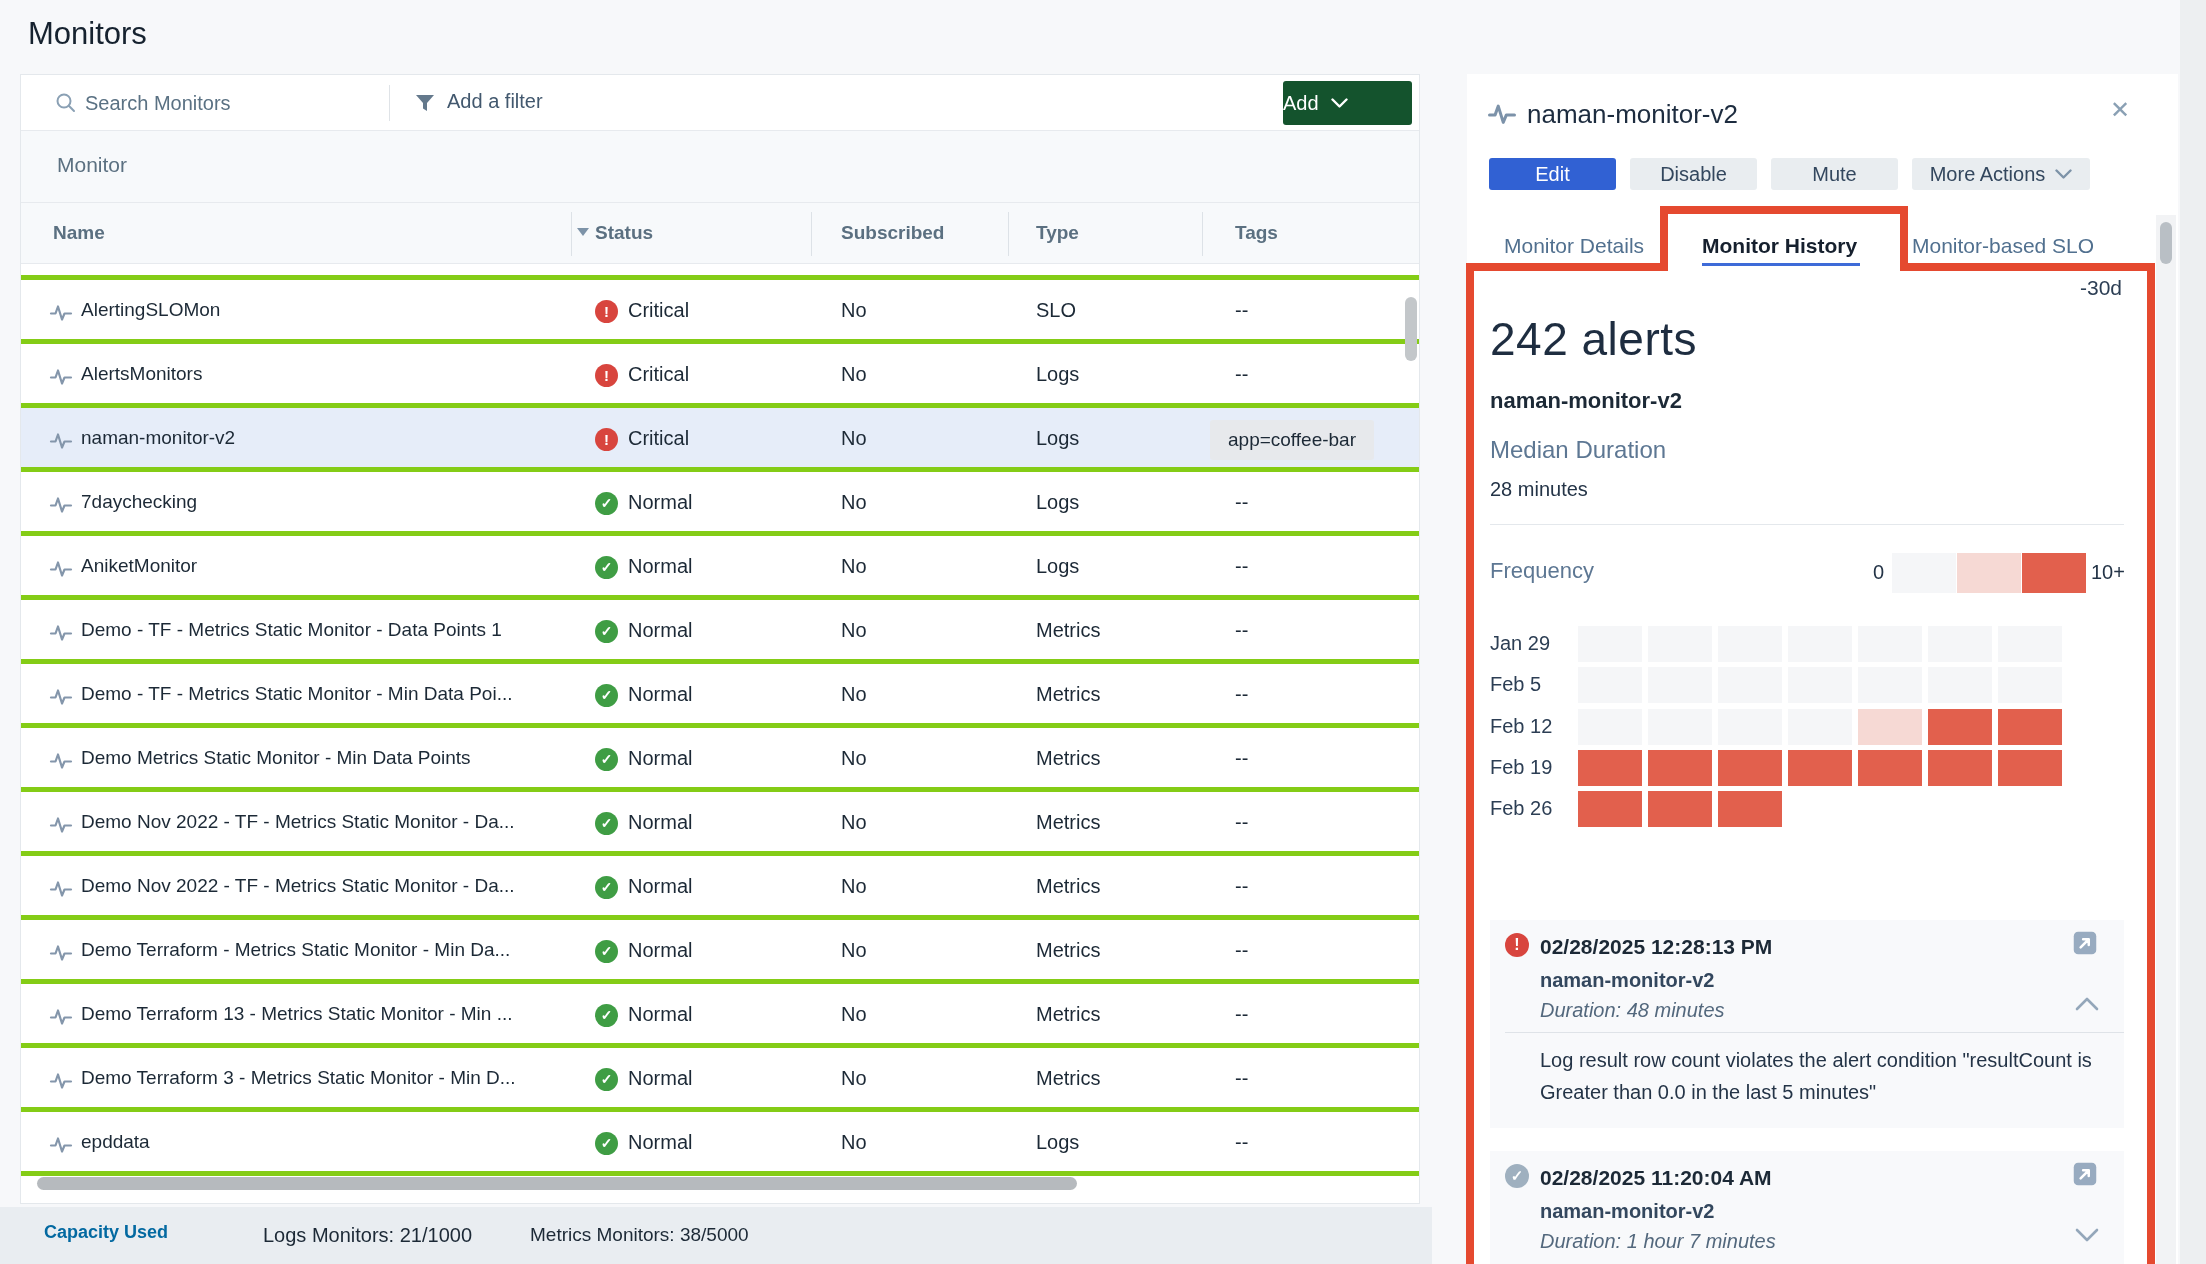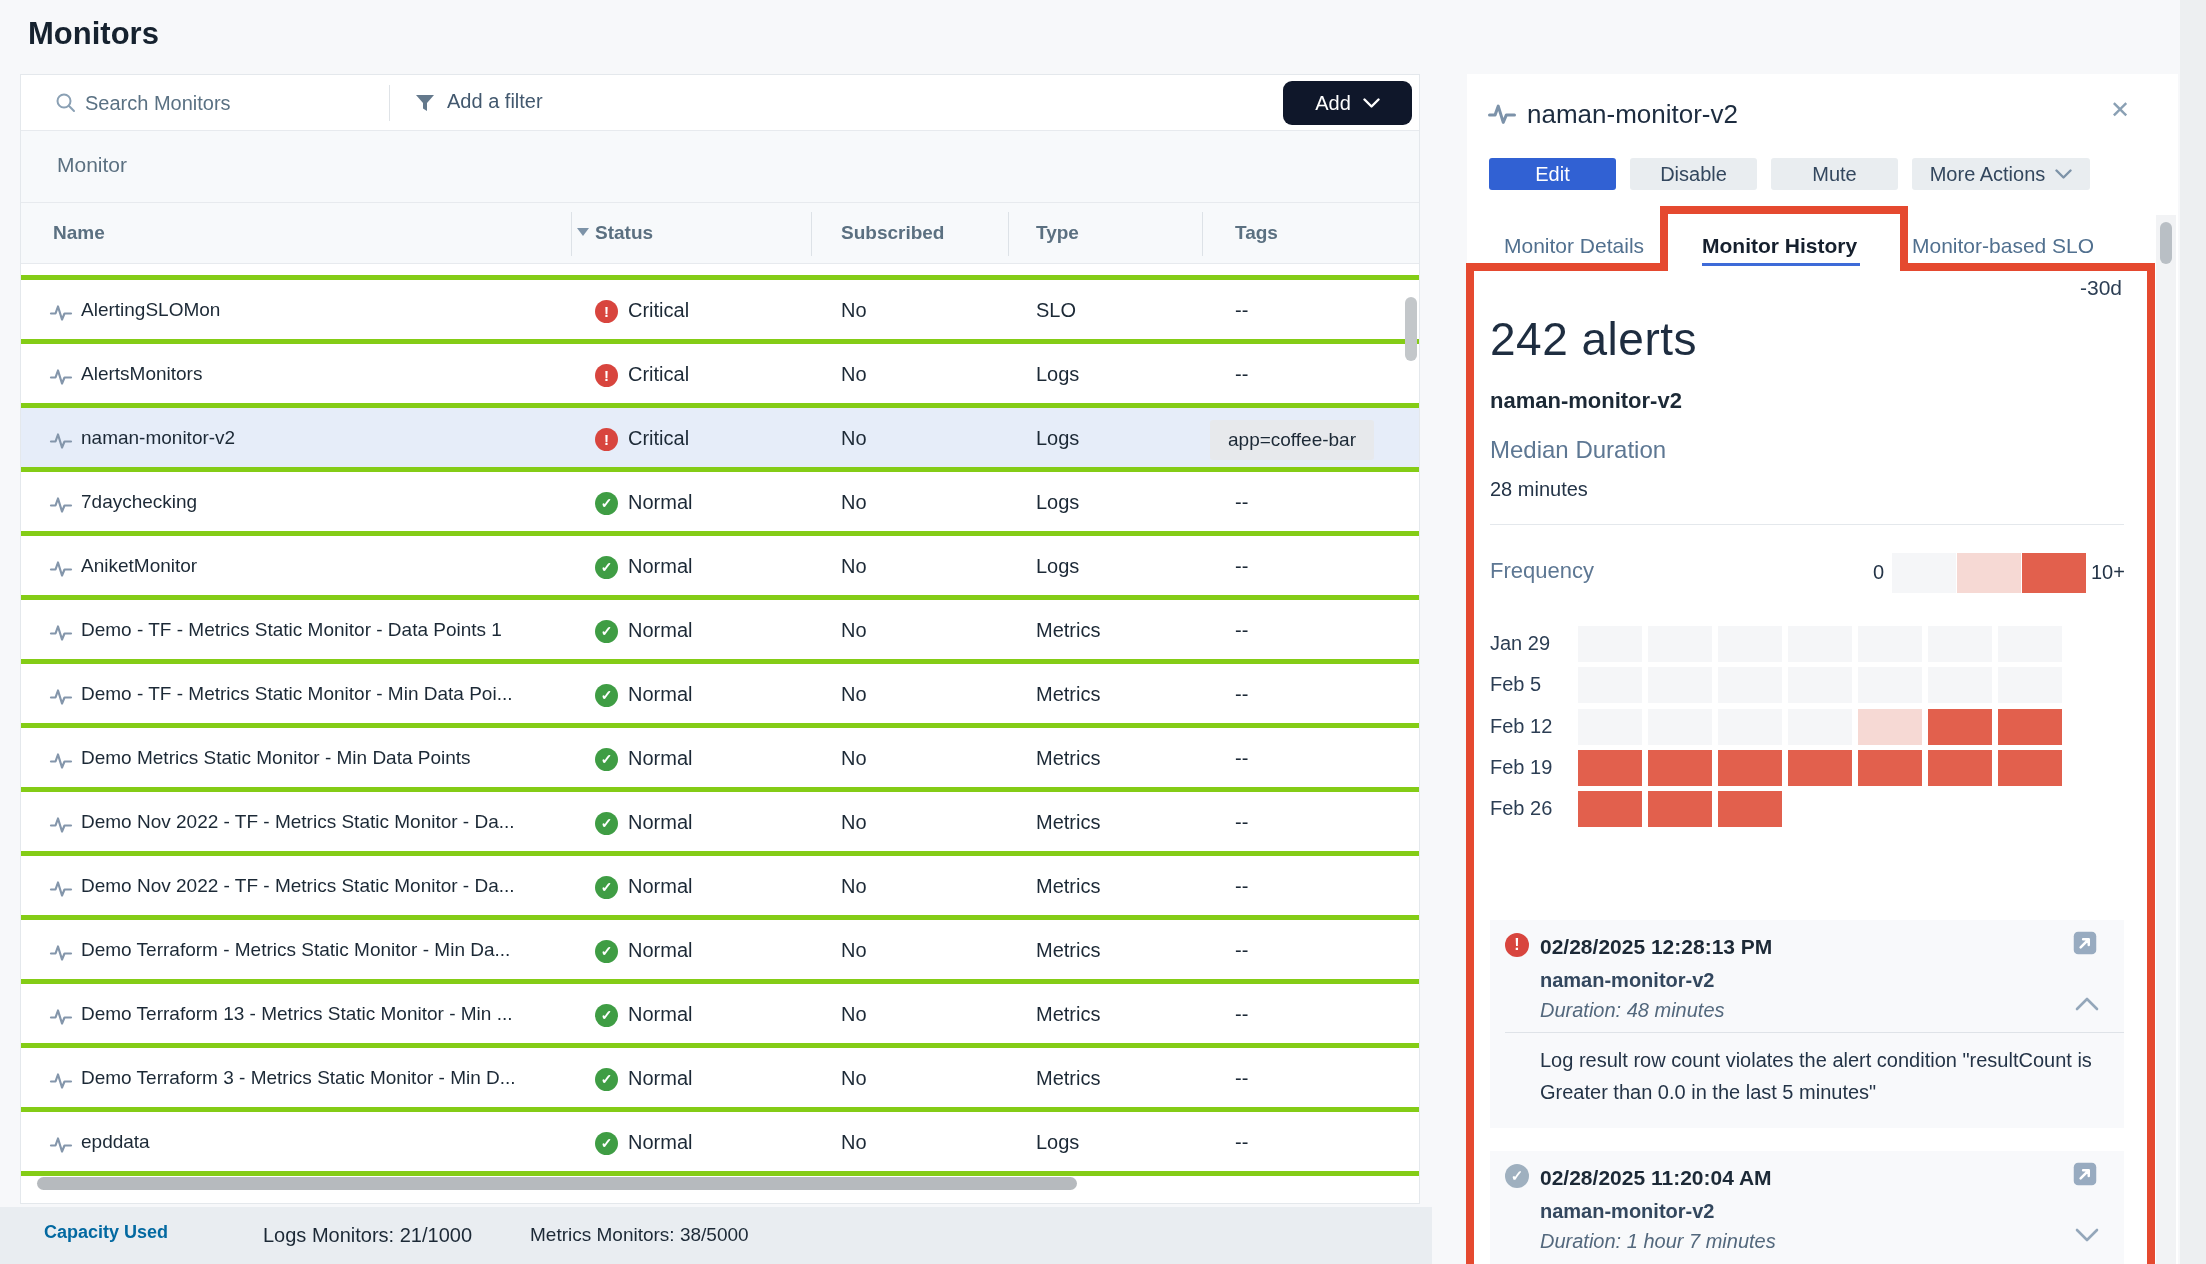--- a/index.html
+++ b/index.html
@@ -1,32 +1,32 @@
 <!DOCTYPE html>
 <html><head>
 <meta charset="utf-8">
 <style>
   * { margin:0; padding:0; box-sizing:border-box; }
   html,body { width:2206px; height:1264px; overflow:hidden; }
   body { font-family:"Liberation Sans", sans-serif; background:#f7f8fa; position:relative; color:#1c2936; }
   .abs { position:absolute; }
 
   
-  #page-title { left:28px; top:16px; font-size:31px; font-weight:700; color:#16222f; }
+  #page-title { left:28px; top:16px; font-size:31px; font-weight:400; color:#16222f; }
 
   
   #table-card { left:20px; top:74px; width:1400px; height:1130px; background:#fff; border:1px solid #e4e8ec; }
   #toolbar { left:0; top:0; width:100%; height:56px; border-bottom:1px solid #e7eaee; background:#fff; }
   #search-icon { left:34px; top:17px; }
   #search-input { left:64px; top:8px; width:280px; height:40px; border:none; outline:none; font-size:20px; font-family:"Liberation Sans",sans-serif; color:#33475e; background:transparent; }
   #search-input::placeholder { color:#5a7183; opacity:1; }
   #toolbar-divider { left:368px; top:10px; width:1px; height:36px; background:#dfe3e7; }
   #filter-icon { left:392px; top:16px; }
   #filter-label { left:426px; top:15px; font-size:20px; color:#42586e; }
-  #add-button { left:1262px; top:6px; width:129px; height:44px; background:#0f172a; color:#fff; border:none; border-radius:9px; font-size:20px; font-family:"Liberation Sans",sans-serif; display:flex; align-items:center; justify-content:center; gap:12px; cursor:pointer; }
+  #add-button { left:1262px; top:6px; width:129px; height:44px; background:#14532d; color:#fff; border:none; border-radius:3px; font-size:20px; font-family:"Liberation Sans",sans-serif; display:flex; align-items:center; justify-content:flex-start; gap:12px; cursor:pointer; }
 
   #group-header { left:0; top:56px; width:100%; height:72px; background:#f7f9fb; border-bottom:1px solid #e7eaee; }
   #group-header span { position:absolute; left:36px; top:22px; font-size:21px; color:#5b7081; }
   #col-header { left:0; top:128px; width:100%; height:61px; background:#f7f9fb; border-bottom:1px solid #e7eaee; font-size:19px; color:#5b7081; font-weight:600; }
   .col-div { position:absolute; top:9px; width:1px; height:44px; background:#dde2e7; }
   .hcell { position:absolute; top:19px; }
   #sort-icon { position:absolute; left:556px; top:25px; width:0; height:0; border-left:6px solid transparent; border-right:6px solid transparent; border-top:8px solid #7d93a8; }
 
   #rows { left:0; top:189px; width:100%; }
   .row { position:relative; width:100%; height:64px; border-bottom:5px solid #84cc16; background:#fff; font-size:20px; }

